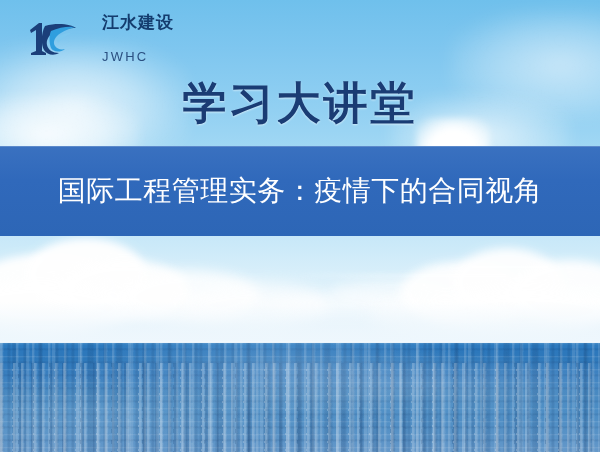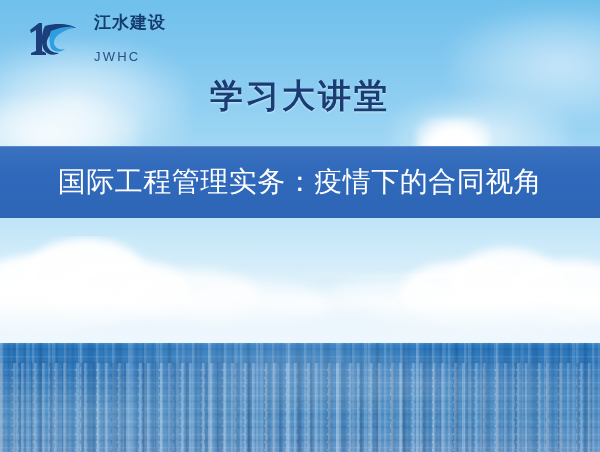--- a/index.html
+++ b/index.html
@@ -218,33 +218,33 @@
       radial-gradient(ellipse at 18% 62%, rgba(255,255,255,0.10) 0%, rgba(255,255,255,0) 40%);
     pointer-events: none;
   }
 
   
   .headline {
     position: absolute;
     left: 0; top: 74px;
     width: 600px;
     text-align: center;
-    font-size: 33px;
+    font-size: 44px;
     font-weight: bold;
     letter-spacing: 3px;
     color: #1a3c74;
     font-family: "DejaVu Sans", "Liberation Sans", sans-serif;
     text-shadow: 0 1px 2px rgba(255,255,255,0.55);
   }
 
   
   .banner {
     position: absolute;
     left: 0; top: 146px;
-    width: 600px; height: 72px;
+    width: 600px; height: 90px;
     background: linear-gradient(to bottom, #3a71c0 0%, #3069bb 38%, #2d66b6 100%);
     display: flex;
     align-items: center;
     justify-content: center;
     box-shadow: inset 0 1px 0 rgba(255,255,255,0.18);
   }
   .banner-title {
     color: #ffffff;
     font-size: 28px;
     font-weight: 500;
@@ -253,21 +253,21 @@
     white-space: nowrap;
     font-family: "DejaVu Sans", "Liberation Sans", sans-serif;
   }
 
   
   .logo {
     position: absolute;
     left: 26px; top: 14px;
     display: flex;
     align-items: center;
-    gap: 16px;
+    gap: 24px;
   }
   .logo-mark { width: 52px; height: 40px; display: block; }
   .logo-text { display: flex; flex-direction: column; line-height: 1; }
   .logo-cn {
     font-size: 17px;
     font-weight: bold;
     color: #143c6e;
     letter-spacing: 1px;
     font-family: "DejaVu Sans", "Liberation Sans", sans-serif;
   }

